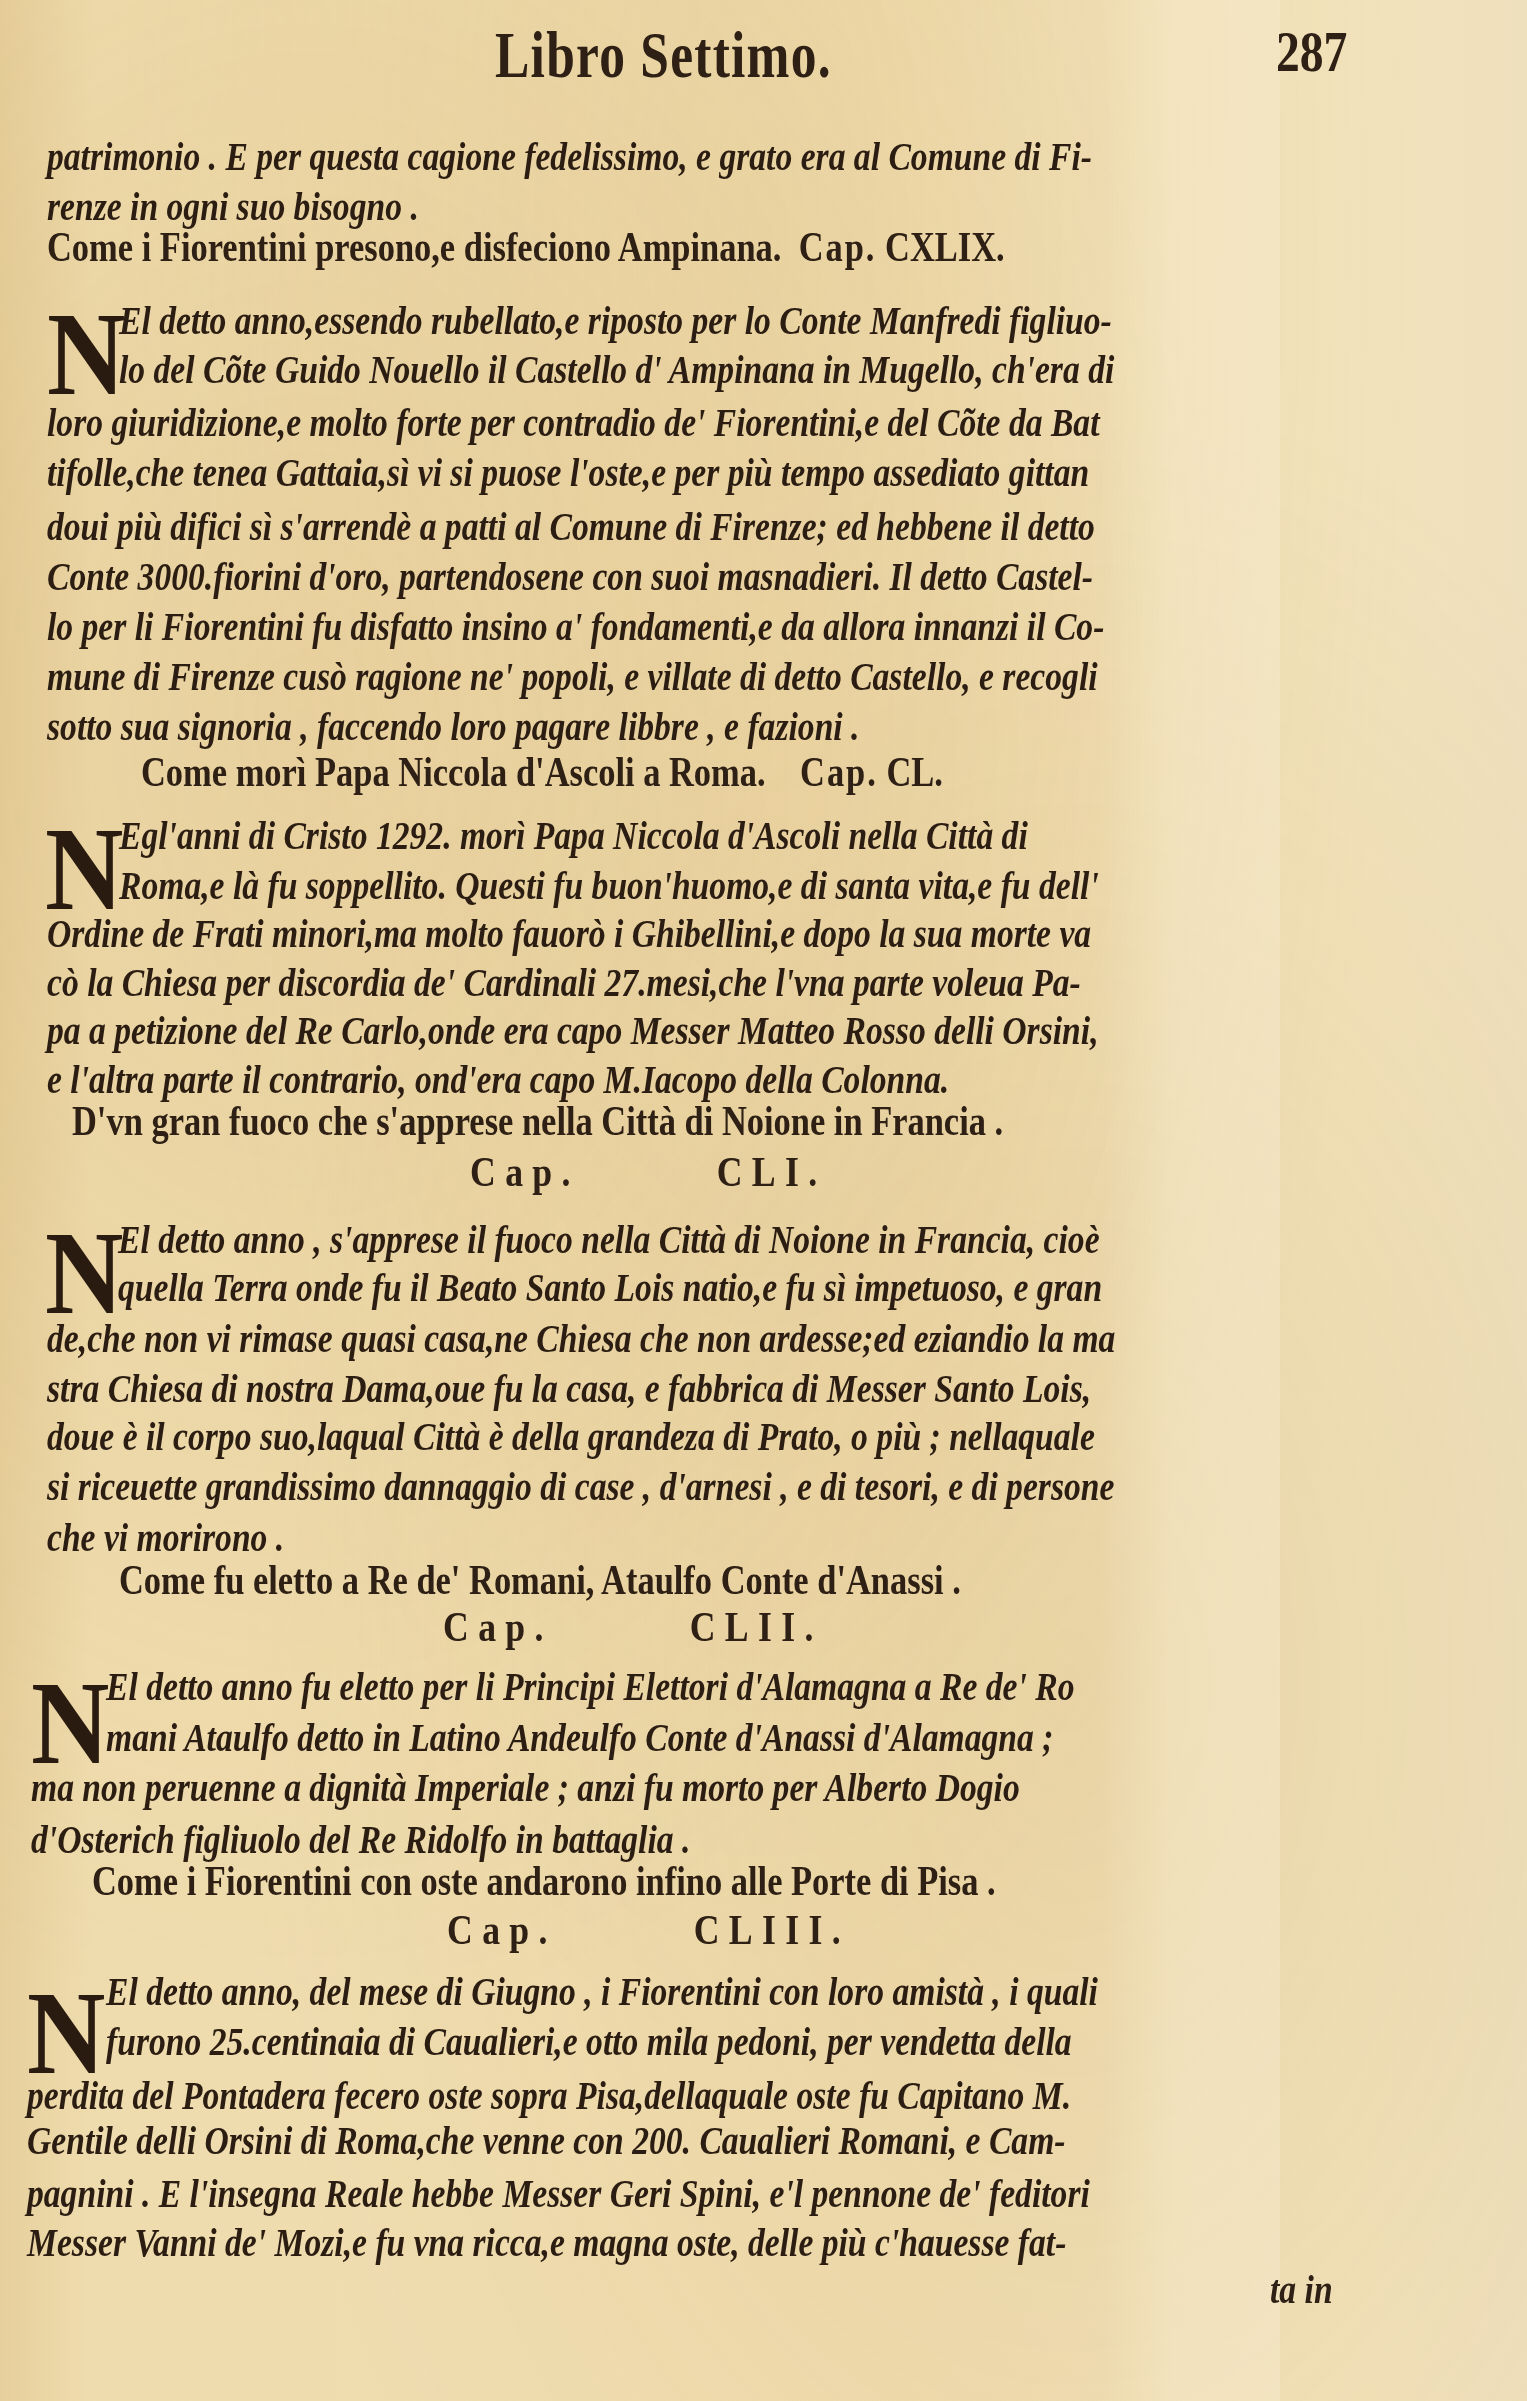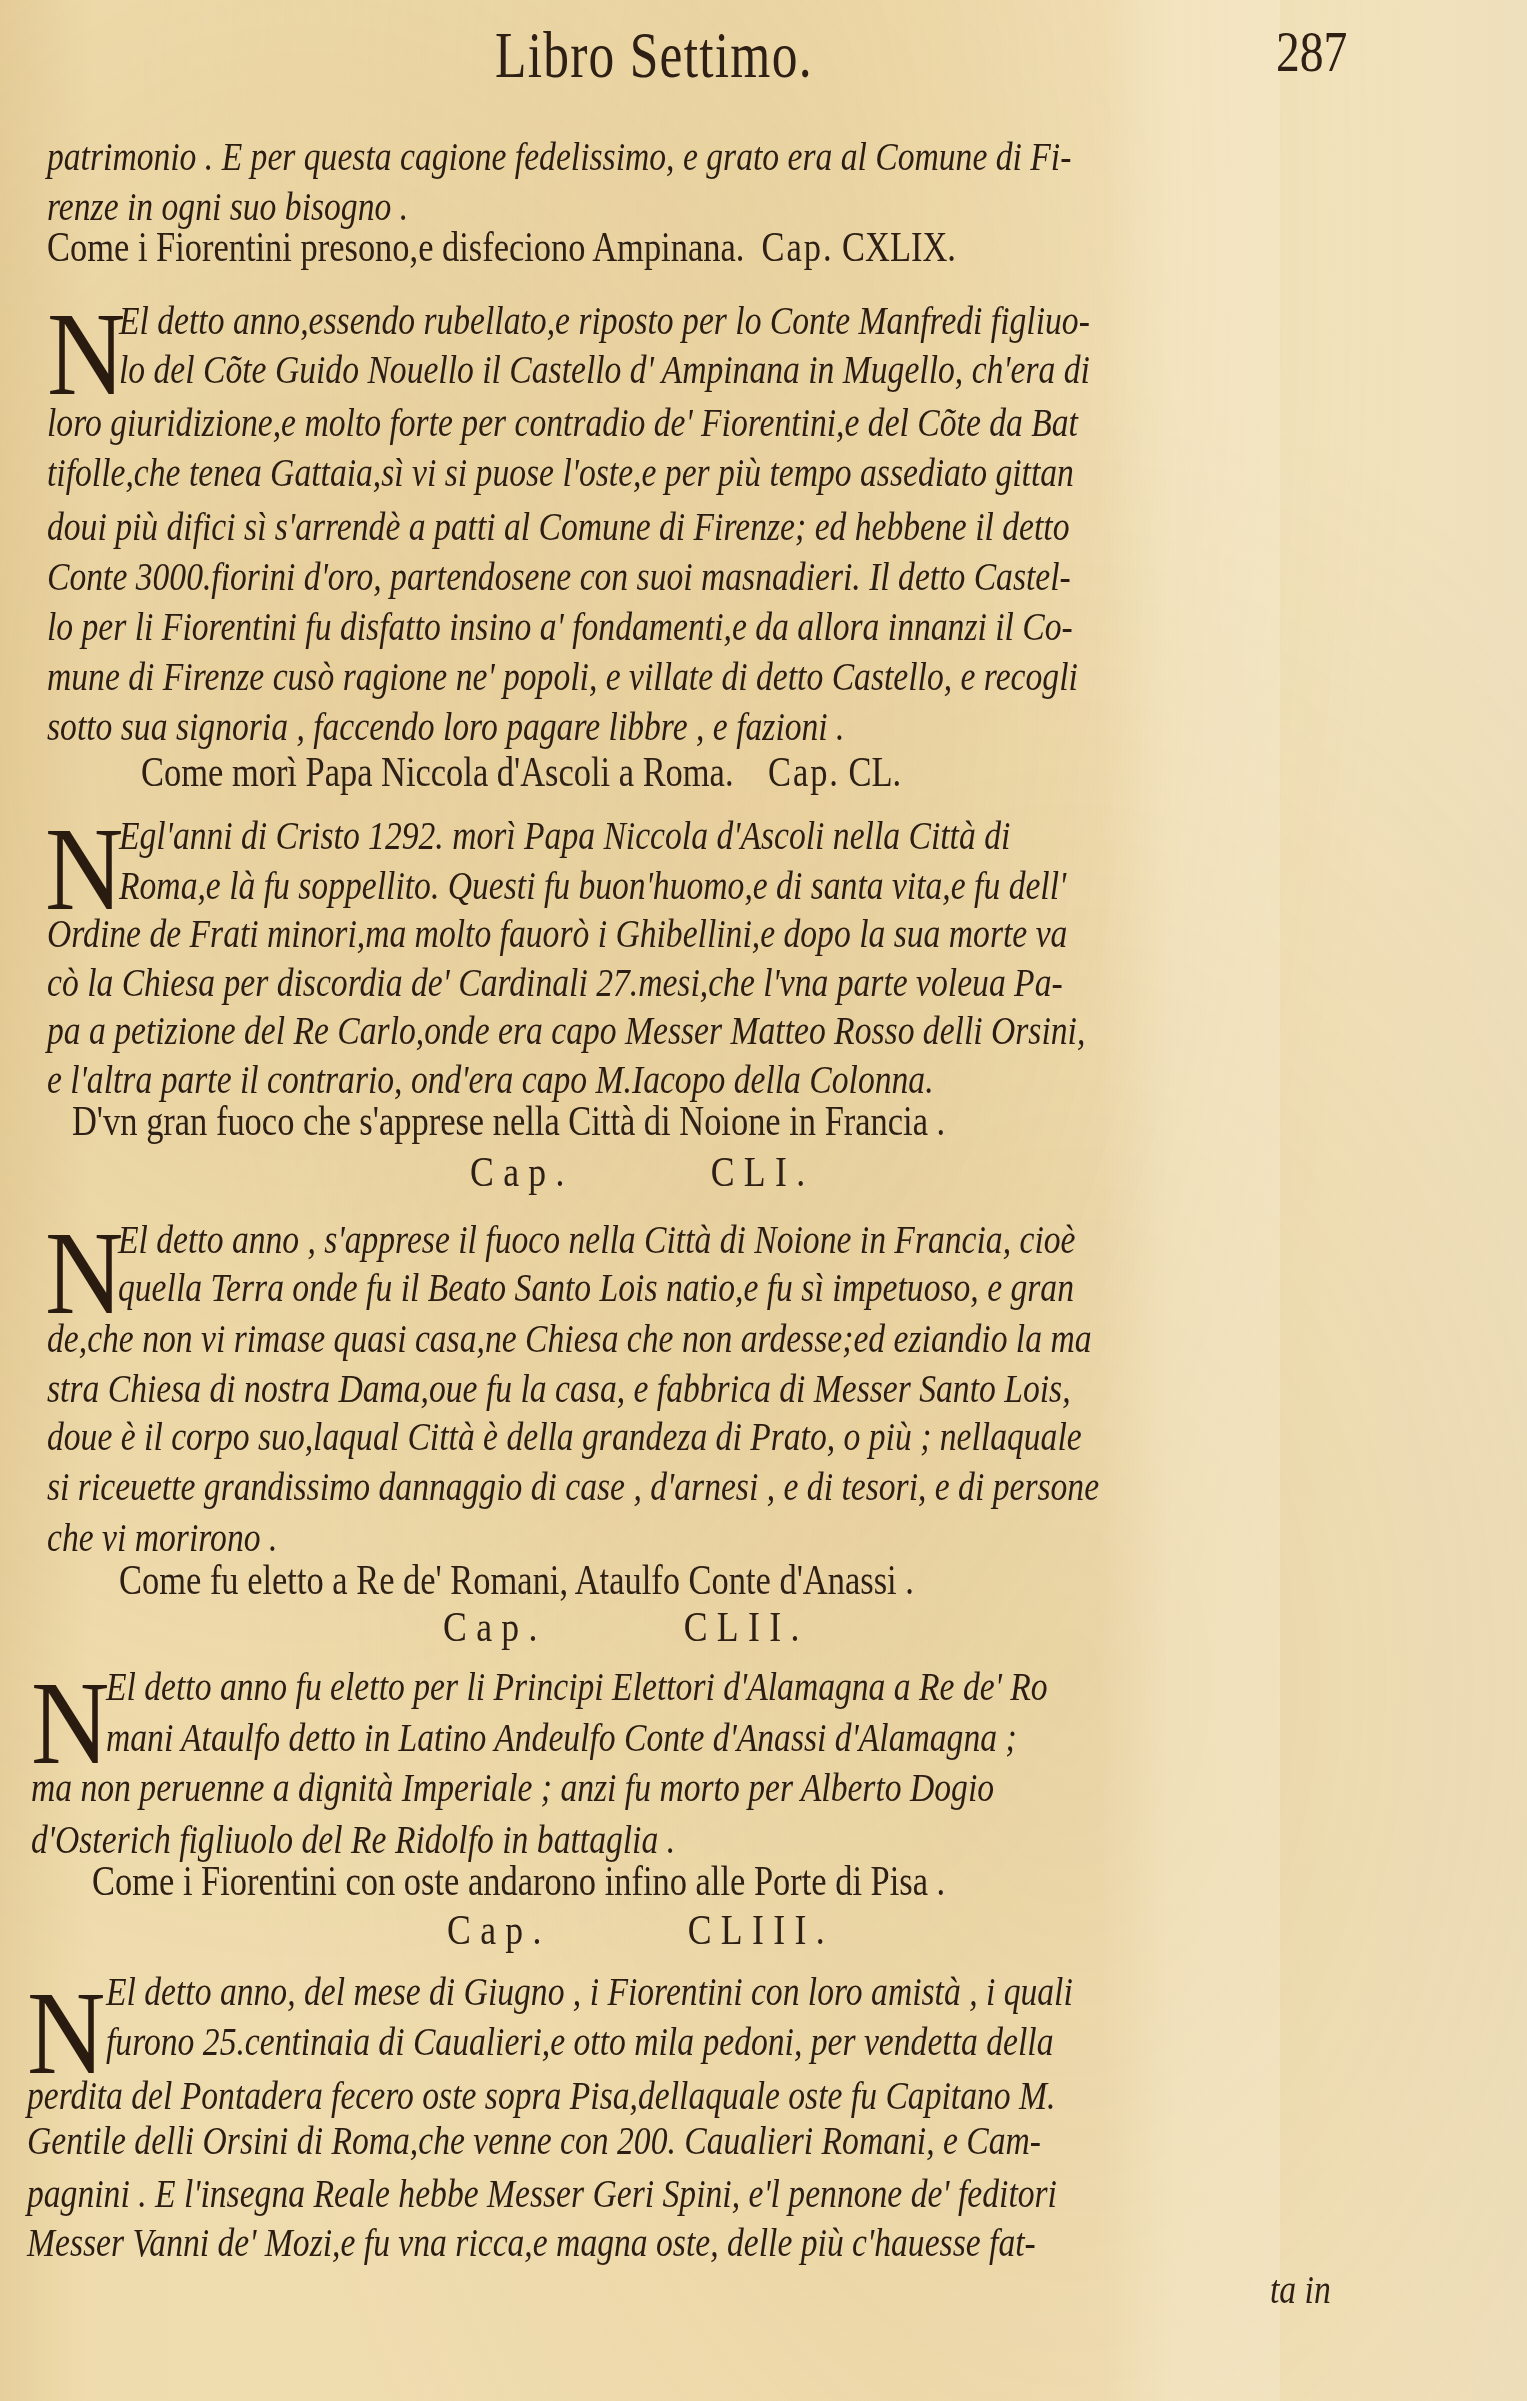--- a/index.html
+++ b/index.html
@@ -19,20 +19,21 @@
       position: relative;
       font-family: "DejaVu Serif", "Liberation Serif", serif;
       color: #2e2014;
     }
     .page {
       position: absolute;
       left: 0;
       top: 0;
       width: 1280px;
       height: 2401px;
+      font-weight: bold;
     }
     .gutter-edge {
       position: absolute;
       right: 0;
       top: 0;
       width: 180px;
       height: 2401px;
       background: linear-gradient(to right, rgba(255,255,255,0) 0%, rgba(250,240,215,0.35) 40%, rgba(246,234,205,0.5) 100%);
     }
     .running-head {

